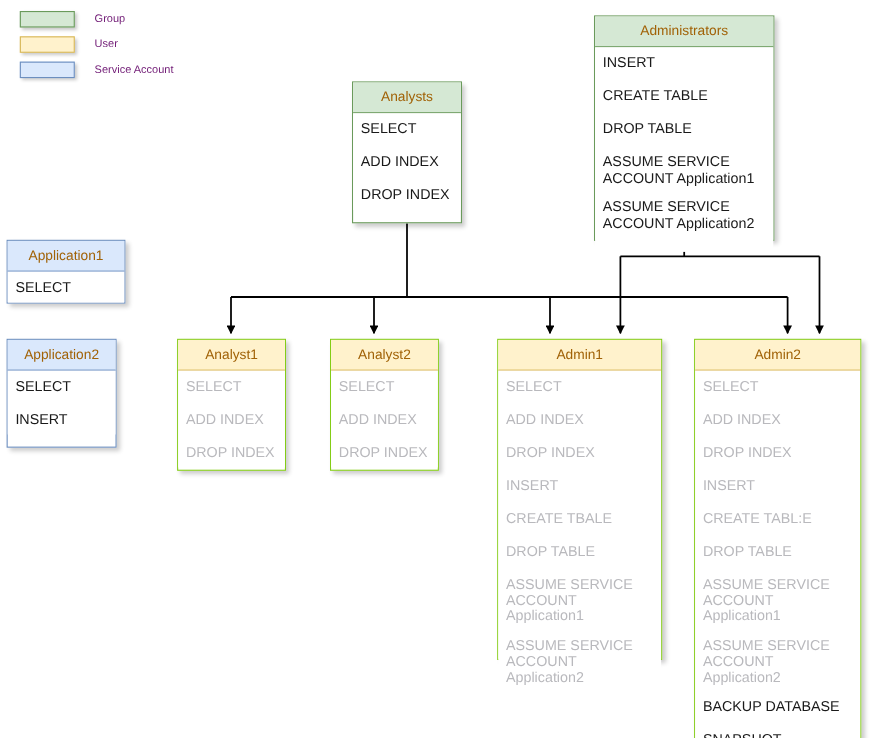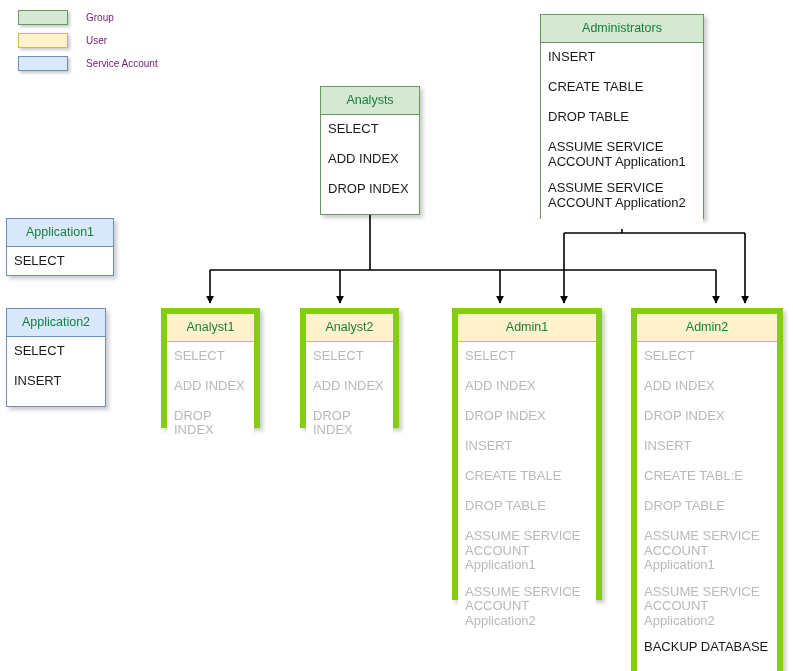--- a/index.html
+++ b/index.html
@@ -60,21 +60,21 @@
     box-sizing: border-box;
     background: #ffffff;
     box-shadow: 3px 3px 4px rgba(0,0,0,0.20);
   }
   .node-header {
     box-sizing: border-box;
     height: 28px;
     line-height: 27px;
     text-align: center;
     font-size: 12.5px;
-    color: #15803d;
+    color: #a16207;
     border-bottom: 1px solid transparent;
   }
   .node-body {
     box-sizing: border-box;
     padding: 7px 6px 7px 7px;
     background: #ffffff;
   }
   .perm {
     font-size: 13px;
     line-height: 14px;
@@ -86,21 +86,21 @@
   .perm.inherited { color: #b9b9bd; }
   .perm.multiline { line-height: 14.5px; margin-bottom: 12px; }
 
   
   .kind-group { border: 1px solid #6a9a5b; }
   .kind-group .node-header {
     background: #d5e8d4;
     border-bottom: 1px solid #6a9a5b;
   }
   
-  .kind-user { border: 6px solid #84cc16; }
+  .kind-user { border: 1px solid #84cc16; }
   .kind-user .node-header {
     background: #fff2cc;
     border-bottom: 1px solid #d6b656;
   }
   
   .kind-service { border: 1px solid #6c8ebf; }
   .kind-service .node-header {
     background: #dae8fc;
     border-bottom: 1px solid #6c8ebf;
   }
@@ -155,21 +155,21 @@
         <div class="perm">INSERT</div>
         <div class="perm">CREATE TABLE</div>
         <div class="perm">DROP TABLE</div>
         <div class="perm multiline">ASSUME SERVICE
 ACCOUNT Application1</div>
         <div class="perm multiline">ASSUME SERVICE
 ACCOUNT Application2</div>
       </div>
   </div>
 
-  <div class="node kind-group" style="left:320px; top:74px; width:100px; height:129px;margin-top:12px;">
+  <div class="node kind-group" style="left:320px; top:74px; width:100px; height:129px;">
     <div class="node-header">Analysts</div>
     <div class="node-body">
         <div class="perm">SELECT</div>
         <div class="perm">ADD INDEX</div>
         <div class="perm">DROP INDEX</div>
       </div>
   </div>
 
   <div class="node kind-service" style="left:6px; top:218px; width:108px; height:58px;">
     <div class="node-header">Application1</div>

